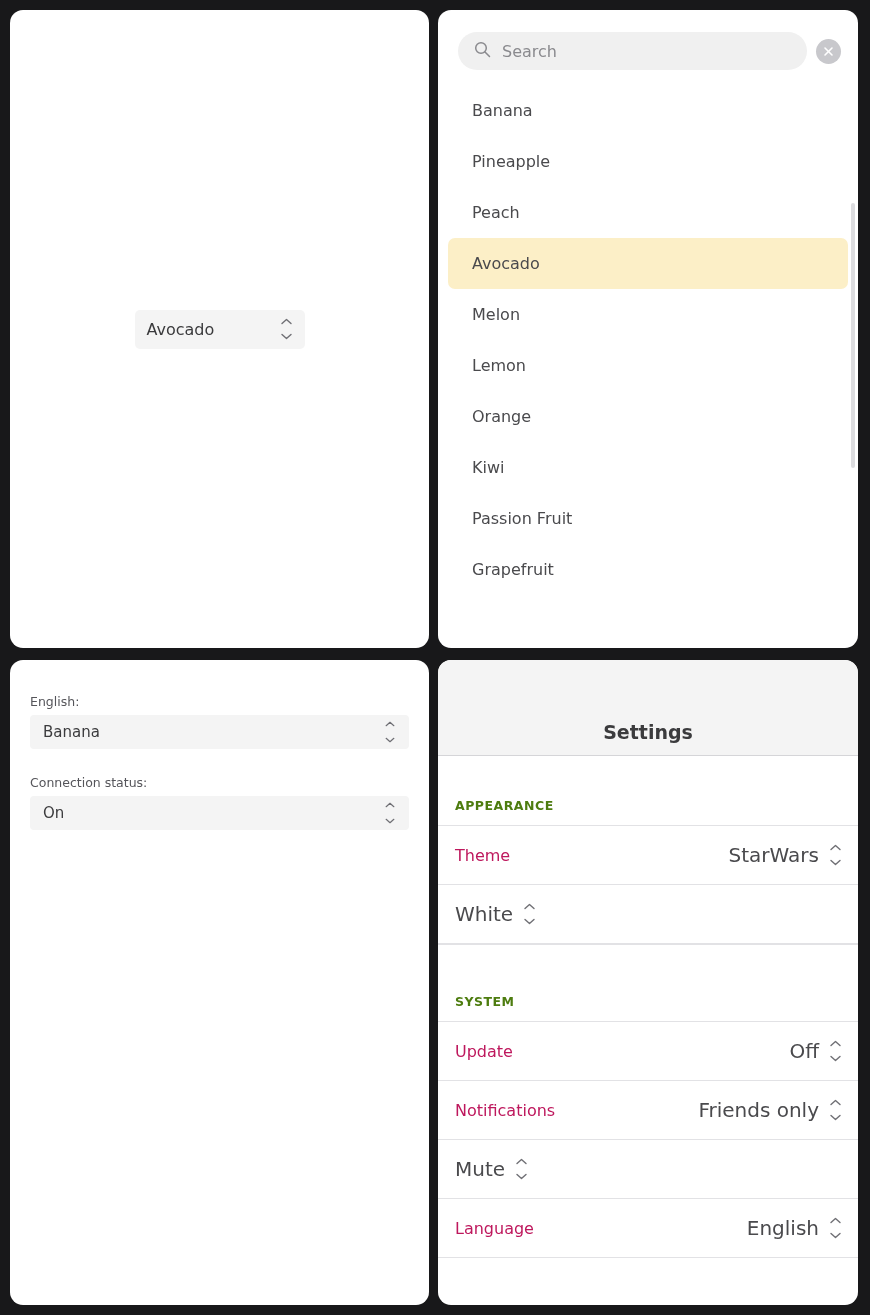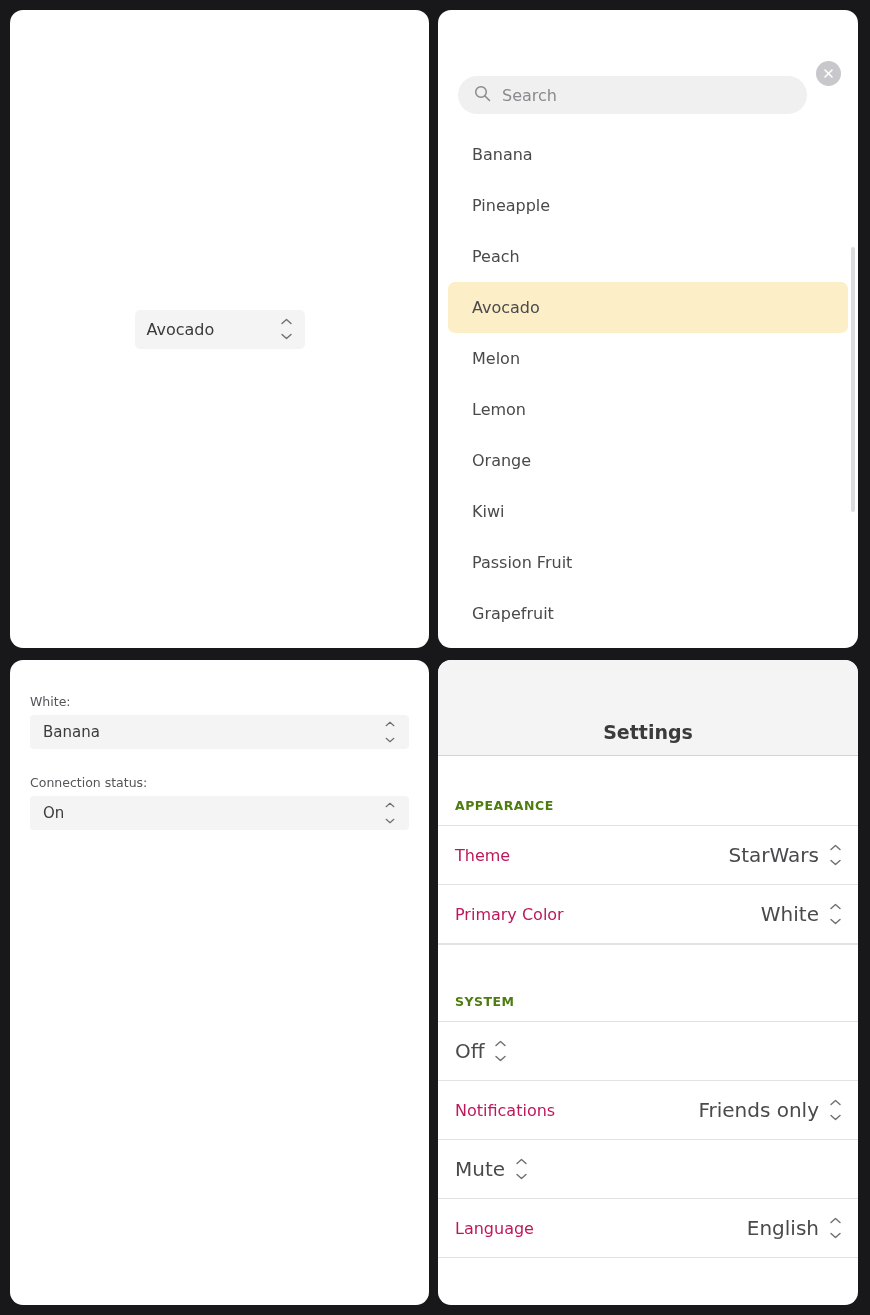--- a/index.html
+++ b/index.html
@@ -54,21 +54,21 @@
   .search-row {
     display: flex; align-items: center;
     padding: 22px 17px 0 20px;
     gap: 9px;
   }
   .search-box {
     flex: 1; height: 38px;
     background: #f0f0f0;
     border-radius: 19px;
     display: flex; align-items: center;
-    padding: 16px 16px; gap: 11px; margin-top: 44px;
+    padding: 16px 16px; gap: 11px;
   }
   .search-box .ph {
     font-size: 16px; color: #8a8a8e;
   }
   .clear-btn {
     width: 25px; height: 25px;
     border-radius: 50%;
     background: #c8c8cc;
     display: flex; align-items: center; justify-content: center;
     flex-shrink: 0;
@@ -224,21 +224,21 @@
       </div>
       <div class="list-item">
         <span>Grapefruit</span>
       </div>
       <div class="track"></div>
     </div>
   </div>
 
   <div class="card" id="card-bl">
     <div class="bl-inner">
-      <div class="field-label">White:</div>
+      <div class="field-label">English:</div>
       <div class="wide-select">
         <span class="sel-value">Banana</span>
         <span class="stepper">
           <svg width="10" height="6" viewBox="0 0 11 7">
               <path d="M1 5.5L5.5 1.5L10 5.5" fill="none" stroke="#6f6f74" stroke-width="1.4" stroke-linecap="round" stroke-linejoin="round"></path>
             </svg>
           <svg width="10" height="6" viewBox="0 0 11 7">
               <path d="M1 1.5L5.5 5.5L10 1.5" fill="none" stroke="#6f6f74" stroke-width="1.4" stroke-linecap="round" stroke-linejoin="round"></path>
             </svg>
         </span>
@@ -273,35 +273,35 @@
         <svg width="11" height="7" viewBox="0 0 11 7">
             <path d="M1 5.5L5.5 1.5L10 5.5" fill="none" stroke="#6f6f74" stroke-width="1.4" stroke-linecap="round" stroke-linejoin="round"></path>
           </svg>
         <svg width="11" height="7" viewBox="0 0 11 7">
             <path d="M1 1.5L5.5 5.5L10 1.5" fill="none" stroke="#6f6f74" stroke-width="1.4" stroke-linecap="round" stroke-linejoin="round"></path>
           </svg>
       </span>
     </div>
 
     <div class="setting-row">
-      <span class="s-label">Primary Color</span>
       <span class="s-value">White</span>
       <span class="stepper">
         <svg width="11" height="7" viewBox="0 0 11 7">
             <path d="M1 5.5L5.5 1.5L10 5.5" fill="none" stroke="#6f6f74" stroke-width="1.4" stroke-linecap="round" stroke-linejoin="round"></path>
           </svg>
         <svg width="11" height="7" viewBox="0 0 11 7">
             <path d="M1 1.5L5.5 5.5L10 1.5" fill="none" stroke="#6f6f74" stroke-width="1.4" stroke-linecap="round" stroke-linejoin="round"></path>
           </svg>
       </span>
     </div>
 
     <div class="section-head spaced">SYSTEM</div>
 
     <div class="setting-row">
+      <span class="s-label">Update</span>
       <span class="s-value">Off</span>
       <span class="stepper">
         <svg width="11" height="7" viewBox="0 0 11 7">
             <path d="M1 5.5L5.5 1.5L10 5.5" fill="none" stroke="#6f6f74" stroke-width="1.4" stroke-linecap="round" stroke-linejoin="round"></path>
           </svg>
         <svg width="11" height="7" viewBox="0 0 11 7">
             <path d="M1 1.5L5.5 5.5L10 1.5" fill="none" stroke="#6f6f74" stroke-width="1.4" stroke-linecap="round" stroke-linejoin="round"></path>
           </svg>
       </span>
     </div>

